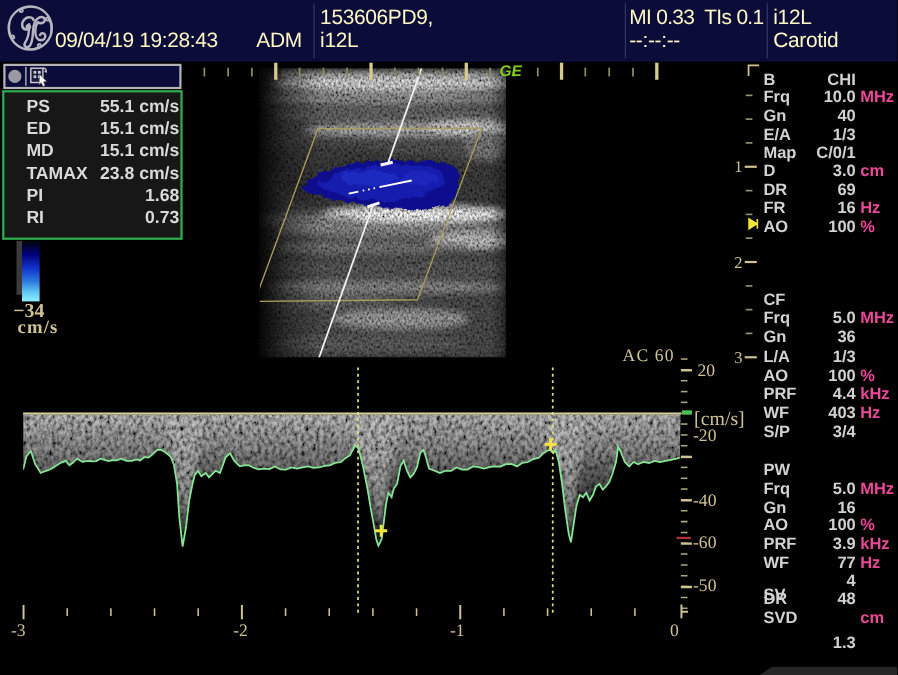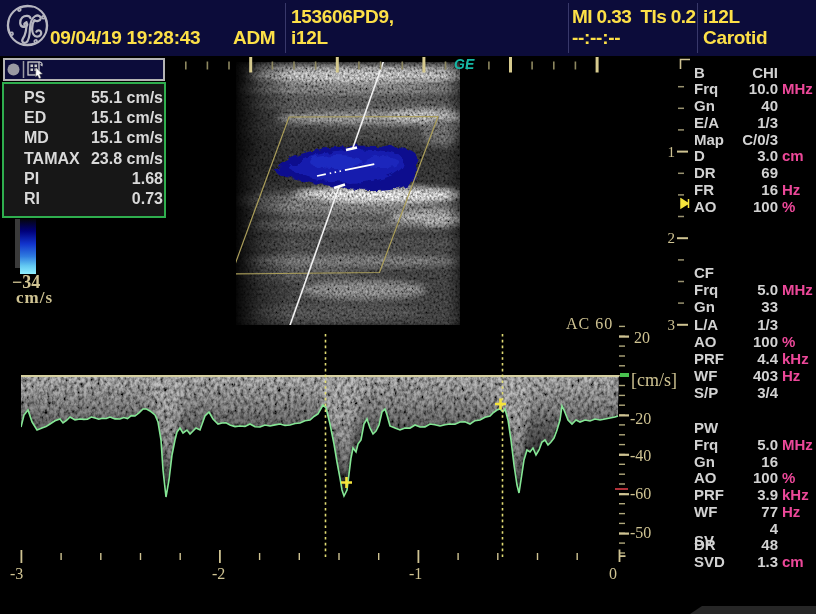--- a/index.html
+++ b/index.html
@@ -1,18 +1,18 @@
 <!DOCTYPE html>
 <html><head><meta charset="utf-8"><style>
 *{margin:0;padding:0;box-sizing:border-box;-webkit-font-smoothing:antialiased}
 html,body{width:816px;height:614px;background:#000;overflow:hidden}
 body{position:relative;font-family:"Liberation Sans",sans-serif}
 .abs{position:absolute}
 #topbar{left:0;top:0;width:816px;height:56px;background:#0c0c3a}
-.tbt{color:#fde047;font-weight:bold;font-size:19px;letter-spacing:-0.3px;white-space:pre}
+.tbt{color:#fef9c3;font-weight:normal;font-size:19px;letter-spacing:-0.3px;white-space:pre}
 .tdiv{width:1px;background:#38386a;top:3px;height:50px}
 .oliv{color:#cfc392;font-family:"Liberation Serif",serif;font-size:16px}
 #hdrstrip{left:3px;top:58px;width:162px;height:23px;background:#0c0c3a;border:2px solid #b4b4b4}
 #measbox{left:2px;top:82px;width:164px;height:136px;background:#171717;border:2px solid #2fae4e}
 .mrow{color:#d9d9d9;font-weight:bold;font-size:16px}
 .ml{left:24px}.mv{right:5px;text-align:right}
 .pl{left:694px;color:#d2d2d2;font-weight:bold;font-size:15px}
 .pn{color:#d2d2d2;font-weight:bold;font-size:15px;width:84px;left:694px;text-align:right}
 .pu{left:782px;color:#ec4899;font-weight:bold;font-size:15px}
 #bmode{left:236px;top:62px;width:224px;height:263px;background:#000;overflow:hidden}
@@ -30,21 +30,21 @@
   <path d="M22.9 20.4 C23.1 26.6 22 33.7 19.1 38.1 C17.1 41.2 19.8 43.7 22.7 42 C26 40 26.5 31.9 26.7 26.9 C27 20.8 28.9 15.8 32.2 14 C35.3 12.4 38.6 14 38 16.8 C37.4 19.3 33.8 19.9 31.4 18.5" stroke-width="2.4"></path>
   <path d="M31.4 18.5 C29.7 20.6 28.8 24.4 28.9 27.9 C29 32.3 31 35.7 34.1 35.8 C37.2 35.9 39.2 33.4 38.5 31 C37.8 28.6 34.6 28.6 33.5 30.6" stroke-width="2.4"></path>
  </g>
 </svg>
 <div class="abs tbt" style="left:50px;top:27px">09/04/19 19:28:43</div>
 <div class="abs tbt" style="left:233px;top:27px">ADM</div>
 <div class="abs tdiv" style="left:285px"></div>
 <div class="abs tbt" style="left:291px;top:6px">153606PD9,</div>
 <div class="abs tbt" style="left:291px;top:27px">i12L</div>
 <div class="abs tdiv" style="left:568px"></div>
-<div class="abs tbt" style="left:572px;top:6px;letter-spacing:-0.6px">MI 0.33  TIs 0.2</div>
+<div class="abs tbt" style="left:572px;top:6px;letter-spacing:-0.6px">MI 0.33  TIs 0.1</div>
 <div class="abs tbt" style="left:572px;top:27px">--:--:--</div>
 <div class="abs tdiv" style="left:697px"></div>
 <div class="abs tbt" style="left:703px;top:6px">i12L</div>
 <div class="abs tbt" style="left:703px;top:27px">Carotid</div>
 <div class="abs" id="hdrstrip"></div>
 <svg class="abs" style="left:3px;top:58px" width="162" height="23" viewBox="0 0 162 23">
  <circle cx="10.5" cy="11.5" r="6" fill="#9a9aa2"></circle>
  <line x1="20.5" y1="3" x2="20.5" y2="20" stroke="#9a9aa2" stroke-width="1.5"></line>
  <rect x="25" y="4" width="11" height="13" fill="#1a1a40" stroke="#cccccc" stroke-width="1.3"></rect>
  <rect x="27.5" y="6.5" width="2.5" height="2.5" fill="#cccccc"></rect>
@@ -262,62 +262,62 @@
  <line x1="21" y1="376" x2="619" y2="376" stroke="#d6d0a0" stroke-width="2.2"></line>
  <rect x="620" y="373" width="9" height="4" fill="#49c24f"></rect>
  <rect x="615" y="488" width="13" height="2" fill="#b03038"></rect>
  <line x1="325.5" y1="334" x2="325.5" y2="560" stroke="#e2dc74" stroke-width="1.6" stroke-dasharray="2.6 3.2"></line>
  <line x1="502.5" y1="334" x2="502.5" y2="560" stroke="#e2dc74" stroke-width="1.6" stroke-dasharray="2.6 3.2"></line>
  <path d="M346.5 477 v11 M341 482.5 h11" stroke="#f5e43c" stroke-width="2.6"></path>
  <path d="M500.5 398.5 v11 M495 404 h11" stroke="#f5e43c" stroke-width="2.6"></path>
  <path d="M690 59.5 H680.5 V69" stroke="#cfc392" stroke-width="1.6" fill="none"></path>
  <path d="M681 199 L688 203.5 L681 208 Z M688.5 199 V208" stroke="#f5e43c" stroke-width="1.5" fill="#f5e43c"></path>
 </svg>
-<div class="abs oliv" style="left:454px;top:56px;font-style:italic;font-weight:bold;font-family:'Liberation Sans',sans-serif;color:#14b8a6;font-size:14px">GE</div>
+<div class="abs oliv" style="left:454px;top:56px;font-style:italic;font-weight:bold;font-family:'Liberation Sans',sans-serif;color:#84cc16;font-size:14px">GE</div>
 <div class="abs oliv" style="left:566px;top:315px;letter-spacing:1px">AC 60</div>
 <div class="abs oliv" style="left:634px;top:329px">20</div>
 <div class="abs oliv" style="left:631px;top:370px;font-size:18px">[cm/s]</div>
-<div class="abs oliv" style="left:630px;top:410px">-20</div>
+<div class="abs oliv" style="left:630px;top:388px">-20</div>
 <div class="abs oliv" style="left:630px;top:447px">-40</div>
 <div class="abs oliv" style="left:630px;top:485px">-60</div>
 <div class="abs oliv" style="left:630px;top:524px">-50</div>
 <div class="abs oliv" style="left:10px;top:565px">-3</div>
 <div class="abs oliv" style="left:212px;top:565px">-2</div>
 <div class="abs oliv" style="left:409px;top:565px">-1</div>
 <div class="abs oliv" style="left:609px;top:565px">0</div>
 <div class="abs" style="left:690px;top:606px;width:126px;height:8px;background:#262626;clip-path:polygon(12px 0,126px 0,126px 8px,0 8px)"></div>
 <div id="rparams">
     <div class="abs pl" style="top:63.5px">B</div>
     <div class="abs pn" style="top:63.5px">CHI</div>
     <div class="abs pl" style="top:80.2px">Frq</div>
     <div class="abs pn" style="top:80.2px">10.0</div>
     <div class="abs pu" style="top:80.2px">MHz</div>
     <div class="abs pl" style="top:97.0px">Gn</div>
     <div class="abs pn" style="top:97.0px">40</div>
     <div class="abs pl" style="top:113.7px">E/A</div>
     <div class="abs pn" style="top:113.7px">1/3</div>
     <div class="abs pl" style="top:130.5px">Map</div>
-    <div class="abs pn" style="top:130.5px">C/0/3</div>
+    <div class="abs pn" style="top:130.5px">C/0/1</div>
     <div class="abs pl" style="top:147.2px">D</div>
     <div class="abs pn" style="top:147.2px">3.0</div>
     <div class="abs pu" style="top:147.2px">cm</div>
     <div class="abs pl" style="top:164.0px">DR</div>
     <div class="abs pn" style="top:164.0px">69</div>
     <div class="abs pl" style="top:180.7px">FR</div>
     <div class="abs pn" style="top:180.7px">16</div>
     <div class="abs pu" style="top:180.7px">Hz</div>
     <div class="abs pl" style="top:197.5px">AO</div>
     <div class="abs pn" style="top:197.5px">100</div>
     <div class="abs pu" style="top:197.5px">%</div>
     <div class="abs pl" style="top:264.0px">CF</div>
     <div class="abs pl" style="top:281.2px">Frq</div>
     <div class="abs pn" style="top:281.2px">5.0</div>
     <div class="abs pu" style="top:281.2px">MHz</div>
     <div class="abs pl" style="top:298.4px">Gn</div>
-    <div class="abs pn" style="top:298.4px">33</div>
+    <div class="abs pn" style="top:298.4px">36</div>
     <div class="abs pl" style="top:315.6px">L/A</div>
     <div class="abs pn" style="top:315.6px">1/3</div>
     <div class="abs pl" style="top:332.8px">AO</div>
     <div class="abs pn" style="top:332.8px">100</div>
     <div class="abs pu" style="top:332.8px">%</div>
     <div class="abs pl" style="top:350.0px">PRF</div>
     <div class="abs pn" style="top:350.0px">4.4</div>
     <div class="abs pu" style="top:350.0px">kHz</div>
     <div class="abs pl" style="top:367.2px">WF</div>
     <div class="abs pn" style="top:367.2px">403</div>
@@ -337,15 +337,15 @@
     <div class="abs pn" style="top:486.0px">3.9</div>
     <div class="abs pu" style="top:486.0px">kHz</div>
     <div class="abs pl" style="top:502.7px">WF</div>
     <div class="abs pn" style="top:502.7px">77</div>
     <div class="abs pu" style="top:502.7px">Hz</div>
     <div class="abs pl" style="top:532px">SV</div>
     <div class="abs pn" style="top:519.5px">4</div>
     <div class="abs pl" style="top:536.2px">DR</div>
     <div class="abs pn" style="top:536.2px">48</div>
     <div class="abs pl" style="top:553.0px">SVD</div>
-    <div class="abs pn" style="top:553.0px">1.3</div>
+    <div class="abs pn" style="top:576px">1.3</div>
     <div class="abs pu" style="top:553.0px">cm</div>
   </div>
 
 </body></html>

